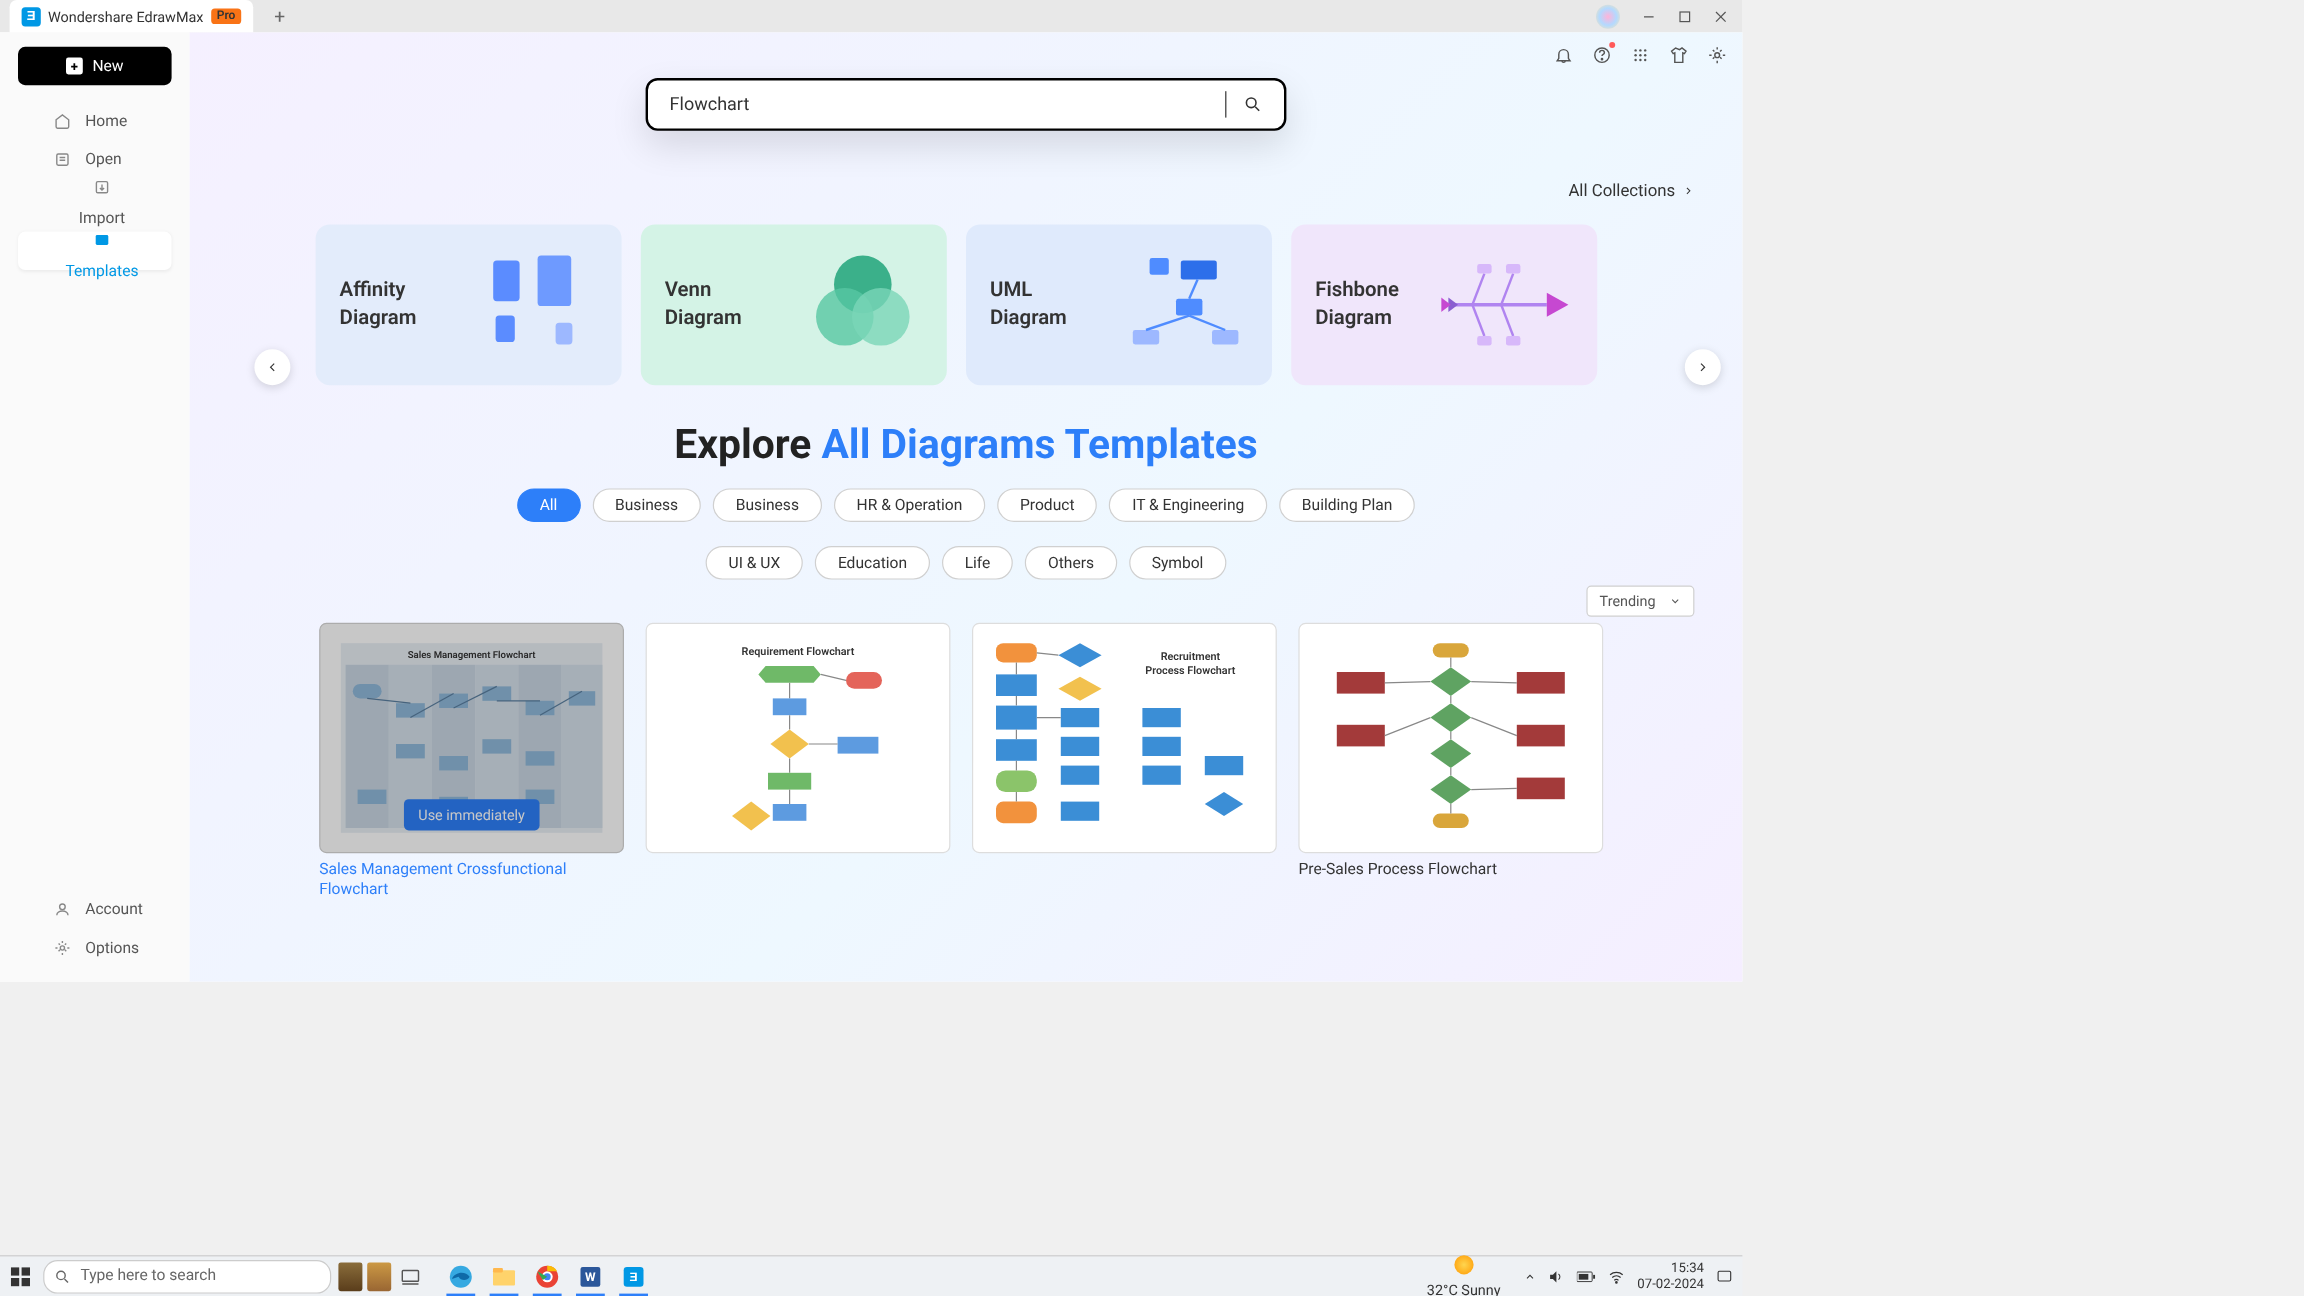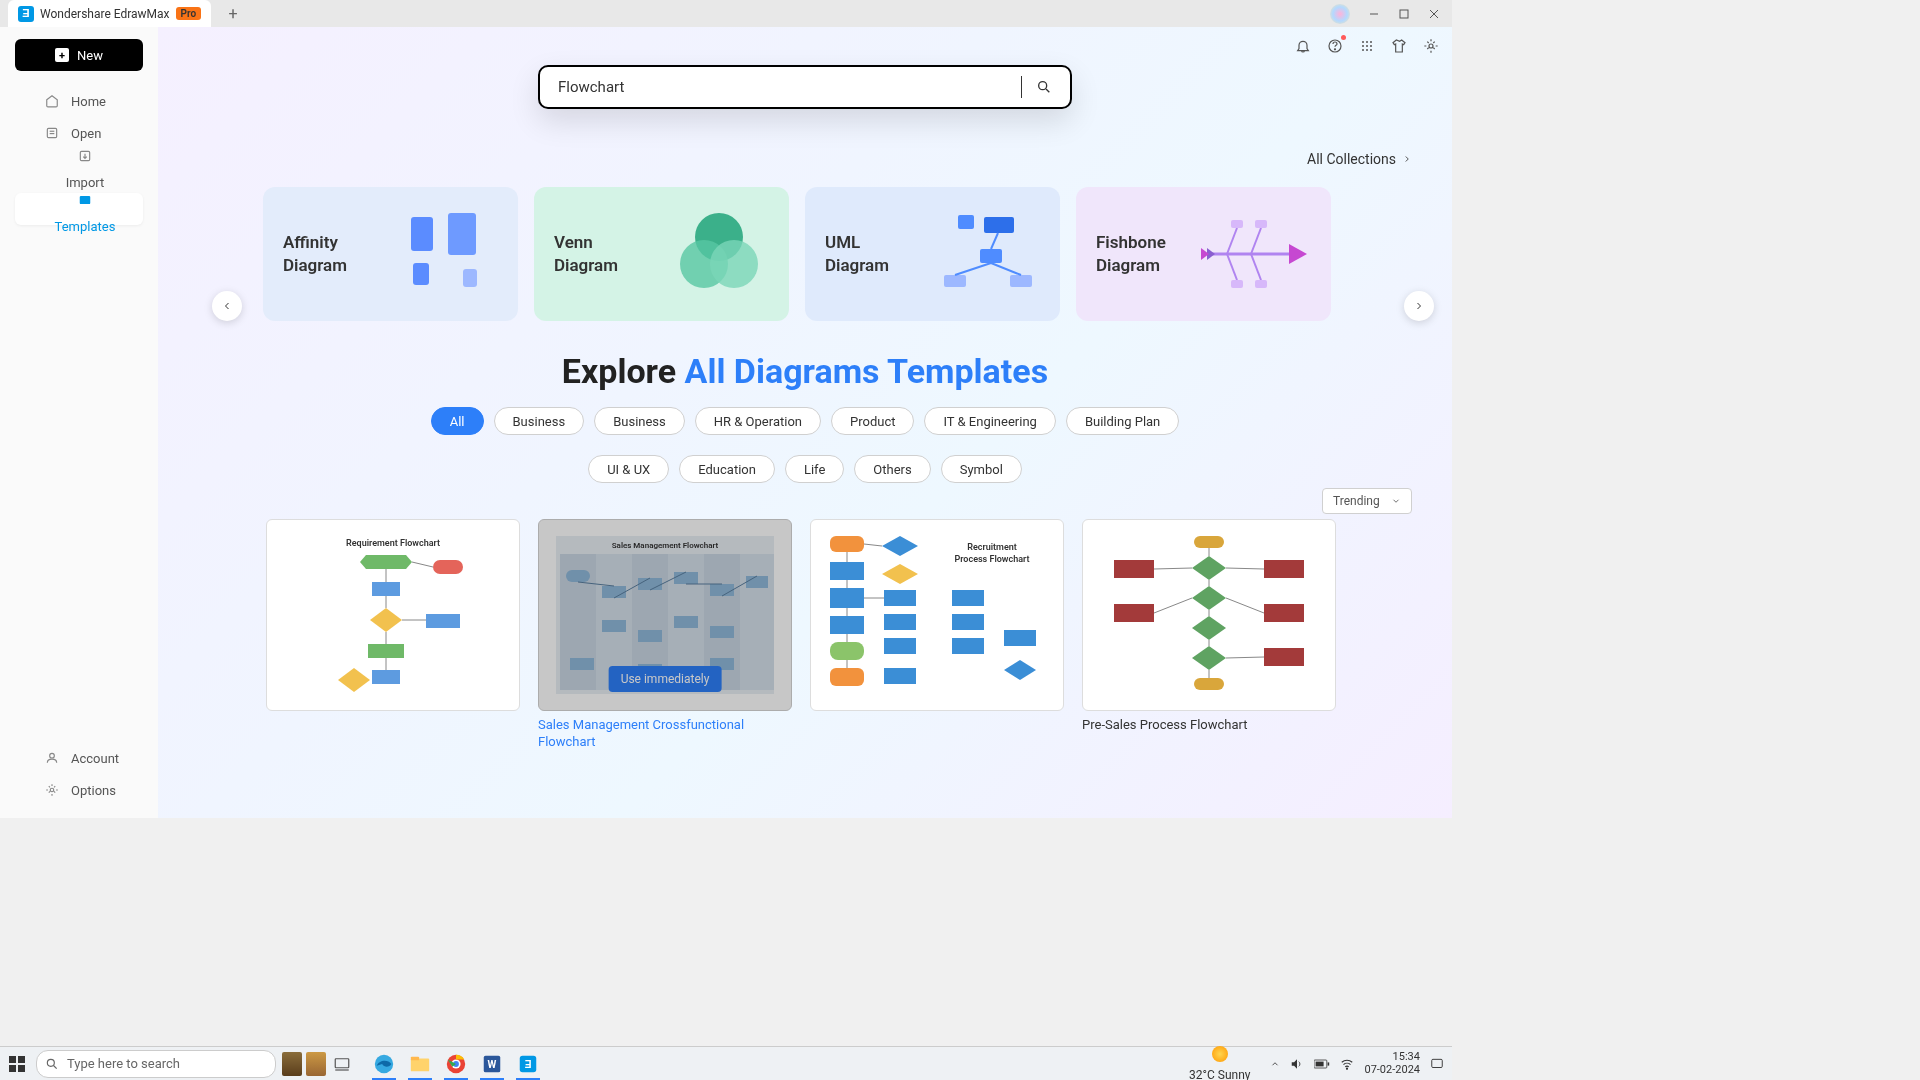--- a/index.html
+++ b/index.html
@@ -321,44 +321,20 @@
       <div class="trending">
         <span>Trending</span>
         <svg width="10" height="10" viewBox="0 0 24 24" fill="none" stroke="#555" stroke-width="2">
             <polyline points="6 9 12 15 18 9"></polyline>
           </svg>
       </div>
 
       <div class="templates">
 
         <div class="tpl">
-          <div class="thumb">
-            <div class="mini">
-                <svg width="100%" height="100%" viewBox="0 0 230 170">
-              <text x="115" y="16" text-anchor="middle" font-size="9" fill="#333" font-weight="600">Requirement Flowchart</text>
-              <rect x="155" y="30" width="30" height="14" rx="7" fill="#e4645a"></rect>
-              <polygon points="88,25 128,25 134,32 128,39 88,39 82,32" fill="#6fb968"></polygon>
-              <line x1="108" y1="39" x2="108" y2="52" stroke="#888"></line>
-                  <line x1="155" y1="37" x2="134" y2="32" stroke="#888"></line>
-              <rect x="94" y="52" width="28" height="14" fill="#5d9be0"></rect>
-              <line x1="108" y1="66" x2="108" y2="78" stroke="#888"></line>
-              <polygon points="108,78 124,90 108,102 92,90" fill="#f2c14e"></polygon>
-              <rect x="148" y="84" width="34" height="14" fill="#5d9be0"></rect>
-              <line x1="124" y1="90" x2="148" y2="90" stroke="#888"></line>
-              <line x1="108" y1="102" x2="108" y2="114" stroke="#888"></line>
-              <rect x="90" y="114" width="36" height="14" fill="#6fb968"></rect>
-              <line x1="108" y1="128" x2="108" y2="140" stroke="#888"></line>
-              <rect x="94" y="140" width="28" height="14" fill="#5d9be0"></rect>
-              <polygon points="60,150 76,162 92,150 76,138" fill="#f2c14e"></polygon>
-            </svg>
-              </div>
-          </div>
-        </div>
-
-        <div class="tpl">
           <div class="thumb dark">
             <div class="mini">
                 <svg width="100%" height="100%" viewBox="0 0 230 170">
               <rect x="6" y="6" width="218" height="158" fill="#e8eef4"></rect>
               <text x="115" y="18" text-anchor="middle" font-size="8" fill="#333" font-weight="600">Sales Management Flowchart</text>
               <rect x="10" y="24" width="36" height="136" fill="#c9d6e3"></rect>
                   <rect x="46" y="24" width="36" height="136" fill="#d5e0ea"></rect>
                   <rect x="82" y="24" width="36" height="136" fill="#c9d6e3"></rect>
                   <rect x="118" y="24" width="36" height="136" fill="#d5e0ea"></rect>
                   <rect x="154" y="24" width="36" height="136" fill="#c9d6e3"></rect>
@@ -379,20 +355,44 @@
               <line x1="28" y1="52" x2="64" y2="56" stroke="#5a7fa0"></line>
                   <line x1="64" y1="68" x2="100" y2="48" stroke="#5a7fa0"></line>
                   <line x1="100" y1="60" x2="136" y2="42" stroke="#5a7fa0"></line>
                   <line x1="136" y1="54" x2="172" y2="54" stroke="#5a7fa0"></line>
                   <line x1="172" y1="66" x2="207" y2="46" stroke="#5a7fa0"></line>
             </svg>
               </div>
             <div class="use-btn">Use immediately</div>
           </div>
           <div class="caption dark">Sales Management Crossfunctional Flowchart</div>
+        </div>
+
+        <div class="tpl">
+          <div class="thumb">
+            <div class="mini">
+                <svg width="100%" height="100%" viewBox="0 0 230 170">
+              <text x="115" y="16" text-anchor="middle" font-size="9" fill="#333" font-weight="600">Requirement Flowchart</text>
+              <rect x="155" y="30" width="30" height="14" rx="7" fill="#e4645a"></rect>
+              <polygon points="88,25 128,25 134,32 128,39 88,39 82,32" fill="#6fb968"></polygon>
+              <line x1="108" y1="39" x2="108" y2="52" stroke="#888"></line>
+                  <line x1="155" y1="37" x2="134" y2="32" stroke="#888"></line>
+              <rect x="94" y="52" width="28" height="14" fill="#5d9be0"></rect>
+              <line x1="108" y1="66" x2="108" y2="78" stroke="#888"></line>
+              <polygon points="108,78 124,90 108,102 92,90" fill="#f2c14e"></polygon>
+              <rect x="148" y="84" width="34" height="14" fill="#5d9be0"></rect>
+              <line x1="124" y1="90" x2="148" y2="90" stroke="#888"></line>
+              <line x1="108" y1="102" x2="108" y2="114" stroke="#888"></line>
+              <rect x="90" y="114" width="36" height="14" fill="#6fb968"></rect>
+              <line x1="108" y1="128" x2="108" y2="140" stroke="#888"></line>
+              <rect x="94" y="140" width="28" height="14" fill="#5d9be0"></rect>
+              <polygon points="60,150 76,162 92,150 76,138" fill="#f2c14e"></polygon>
+            </svg>
+              </div>
+          </div>
         </div>
 
         <div class="tpl">
           <div class="thumb">
             <div class="mini">
                 <svg width="100%" height="100%" viewBox="0 0 230 170">
               <text x="170" y="20" text-anchor="middle" font-size="9" fill="#333" font-weight="600">Recruitment</text>
               <text x="170" y="32" text-anchor="middle" font-size="9" fill="#333" font-weight="600">Process Flowchart</text>
               <rect x="8" y="6" width="34" height="16" rx="6" fill="#f2923d"></rect>
               <rect x="8" y="32" width="34" height="18" fill="#3b8ed6"></rect>

